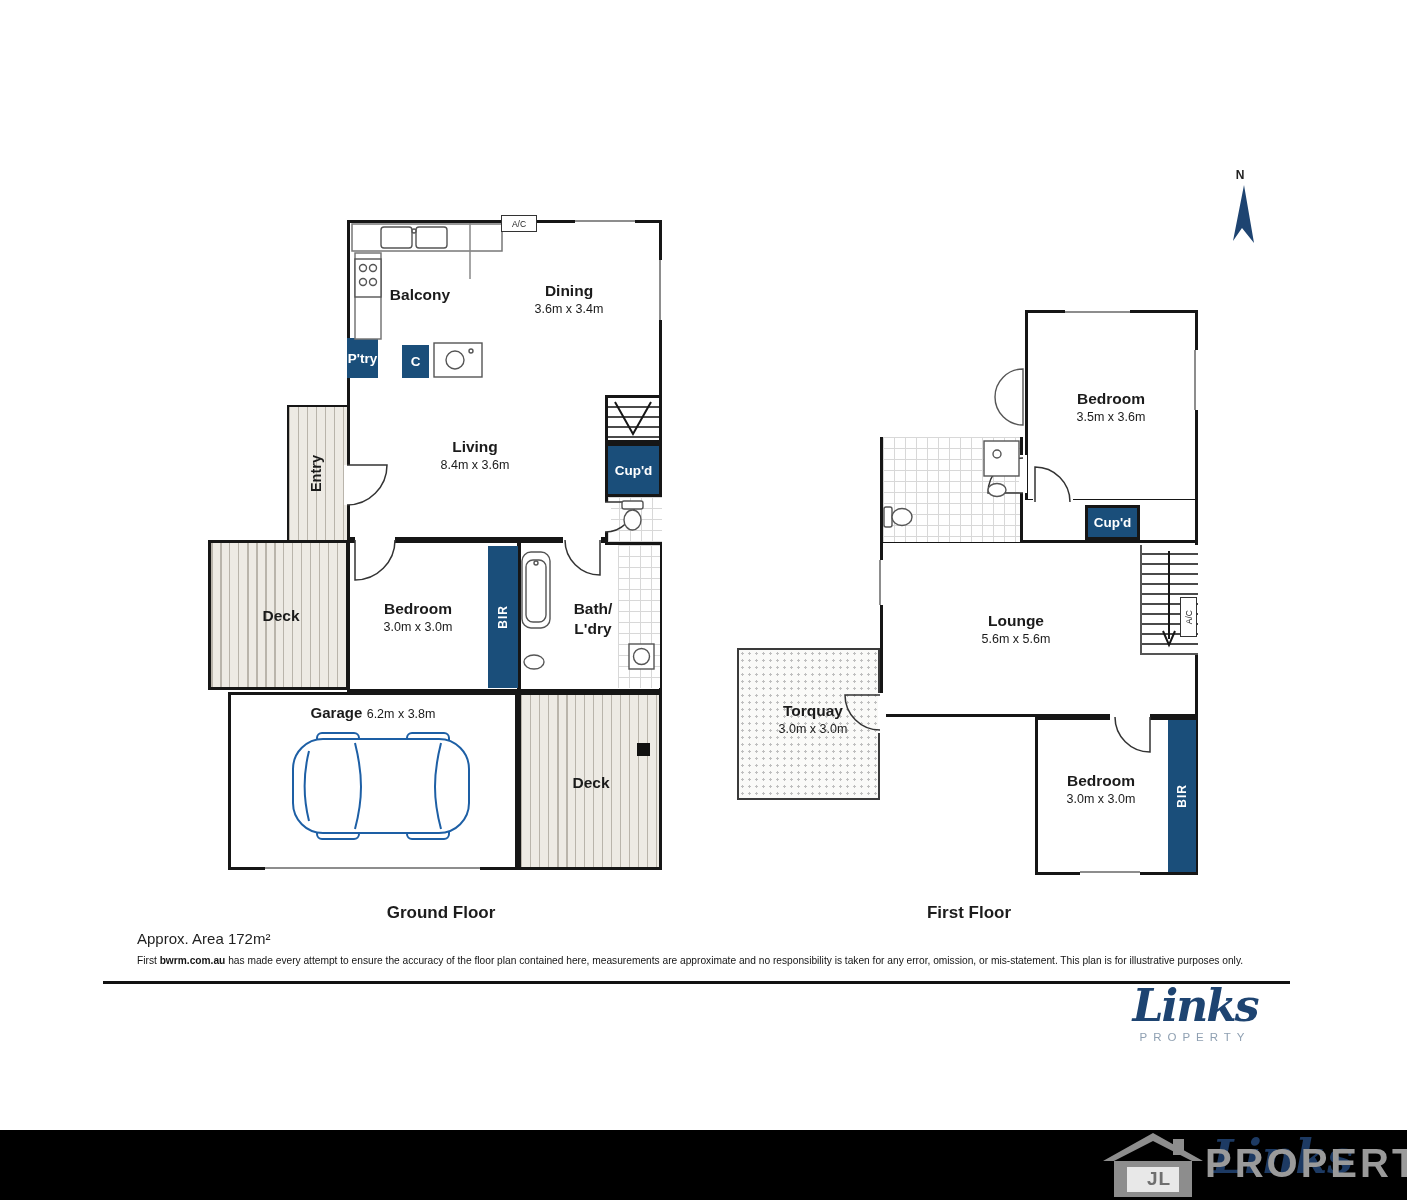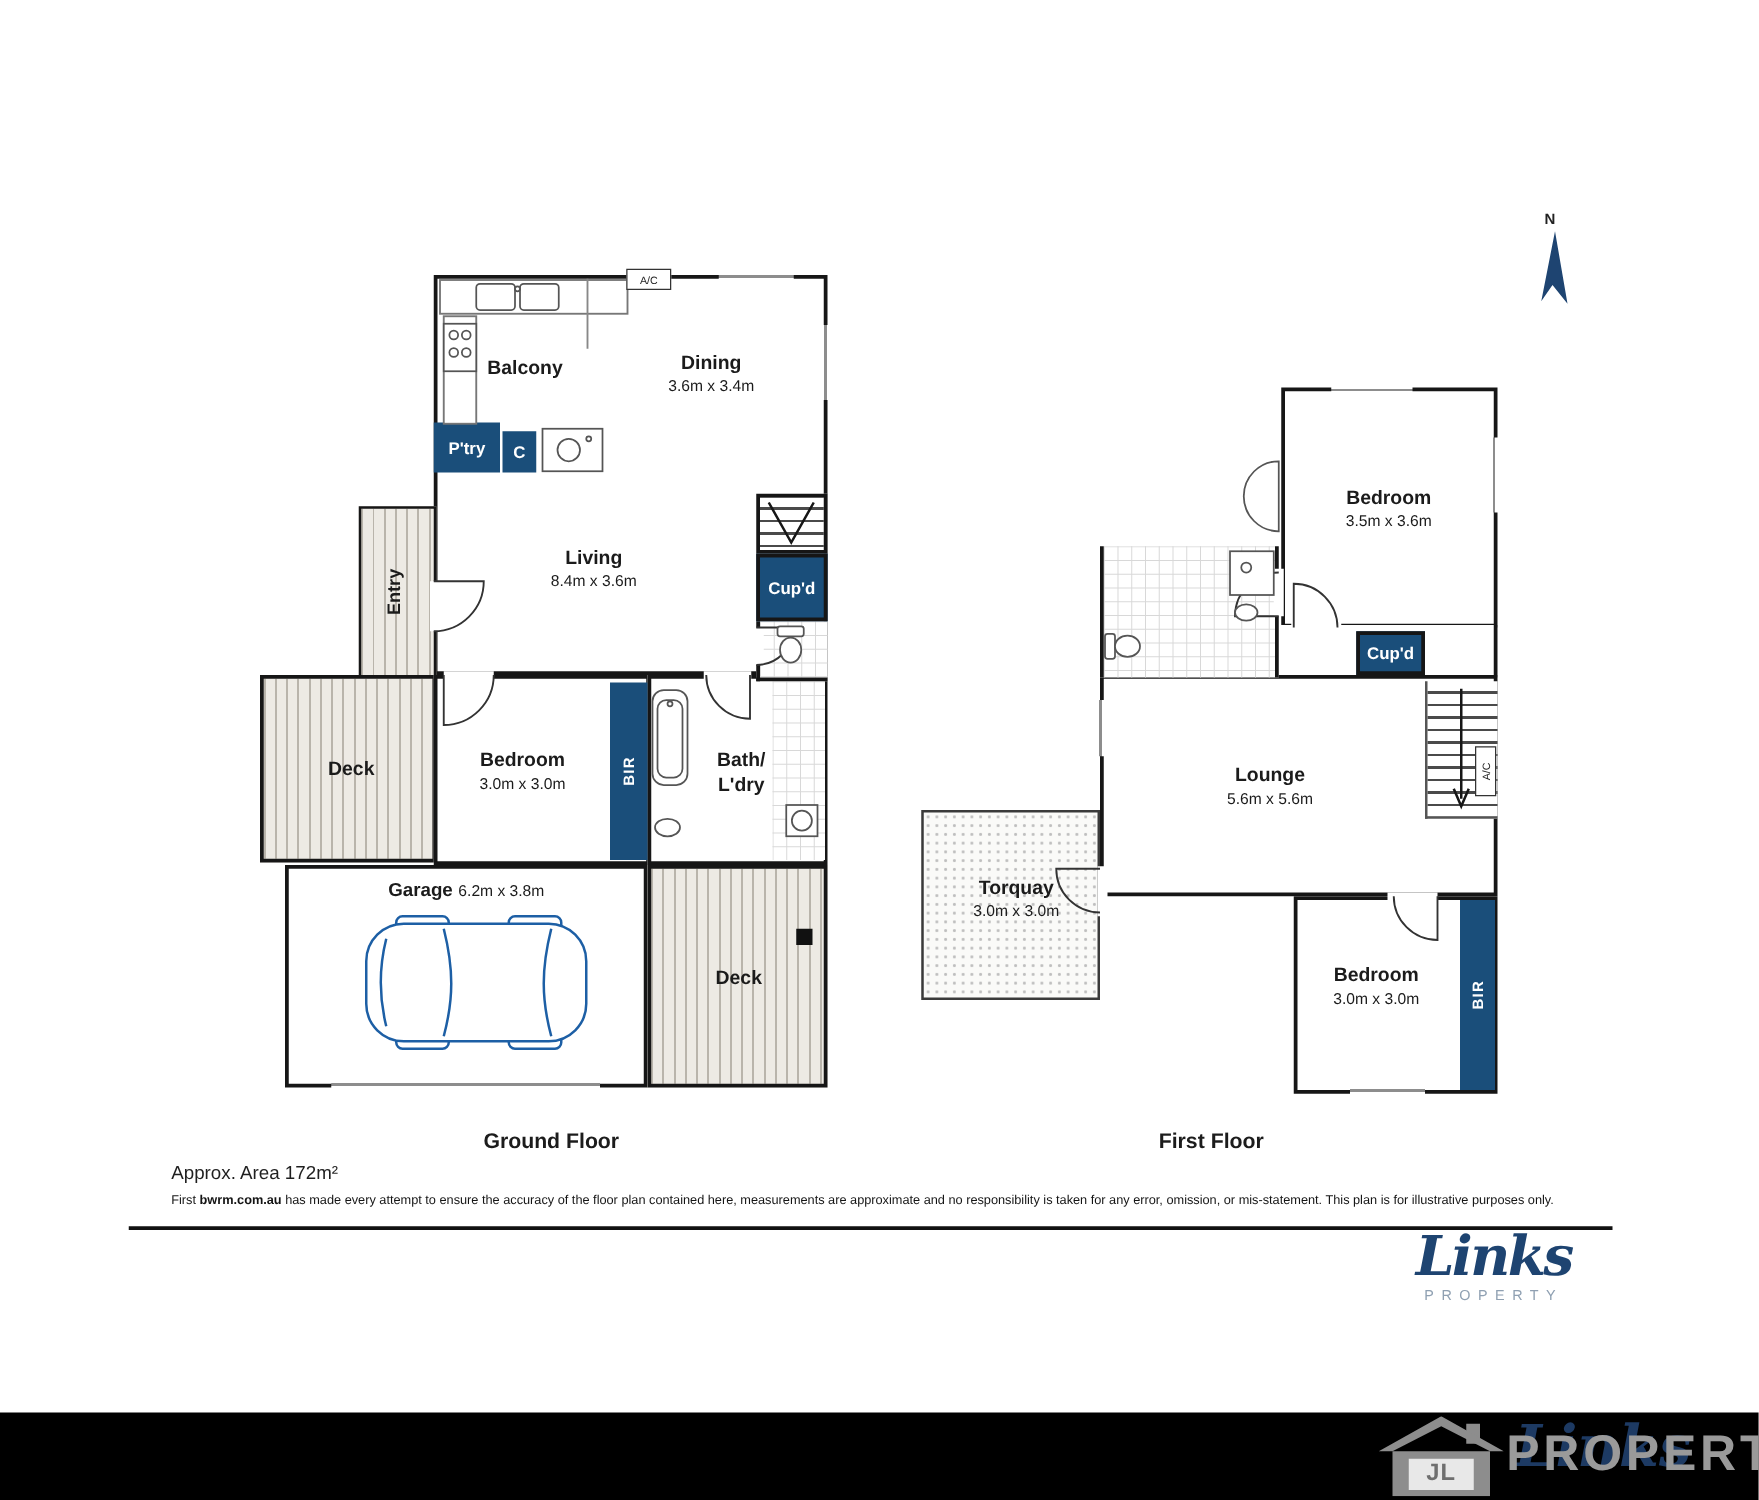--- a/index.html
+++ b/index.html
@@ -80,21 +80,21 @@
     <div class="room" style="left:142px;top:325px;width:173px;height:152px"></div>
     <div class="room" style="left:313px;top:325px;width:144px;height:152px"></div>
     <div class="tiles" style="left:413px;top:330px;width:42px;height:143px"></div>
     <div class="tiles wc" style="left:400px;top:282px;width:57px;height:48px"></div>
     <div class="room" style="left:23px;top:477px;width:290px;height:178px"></div>
     <div class="room hatch" style="left:313px;top:477px;width:144px;height:178px"></div>
     <div class="stairs walled" style="left:400px;top:180px;width:57px;height:48px"></div>
     <div class="navy walled" style="left:400px;top:228px;width:57px;height:54px">
       <span>Cup'd</span>
     </div>
-    <div class="navy" style="left:142px;top:123px;width:53px;height:40px">
+    <div class="navy" style="left:142px;top:123px;width:31px;height:40px">
       <span>P'try</span>
     </div>
     <div class="navy" style="left:197px;top:130px;width:27px;height:33px">
       <span>C</span>
     </div>
     <div class="navy" style="left:283px;top:331px;width:30px;height:142px">
       <span class="vspan">BIR</span>
     </div>
     <div class="acbox" style="left:296px;top:0px;width:36px;height:17px">
       <span>A/C</span>
@@ -280,18 +280,18 @@
     <div class="links-sub">PROPERTY</div>
   </div>
 
   <div class="footer" style="left:0;top:1130px;width:1407px;height:70px">
     <svg style="left:1103px;top:3px" width="100" height="64" viewBox="0 0 100 64">
       <rect x="70" y="6" width="11" height="16" fill="#8d8d8d"></rect>
       <polygon points="0,28 50,0 100,28 89,28 50,8 11,28" fill="#8d8d8d"></polygon>
       <rect x="11" y="28" width="78" height="36" fill="#8d8d8d"></rect>
       <rect x="24" y="34" width="52" height="25" fill="#e8e8e8"></rect>
     </svg>
-    <div class="footer-jl" style="left:1127px;top:38px;width:52px">JL</div>
+    <div class="footer-jl" style="left:1127px;top:38px;width:64px">JL</div>
     <div class="footer-links" style="left:1212px;top:0px">Links</div>
     <div class="footer-property" style="left:1205px;top:11px">PROPERTY</div>
   </div>
 
 </div>
 
 </body></html>

